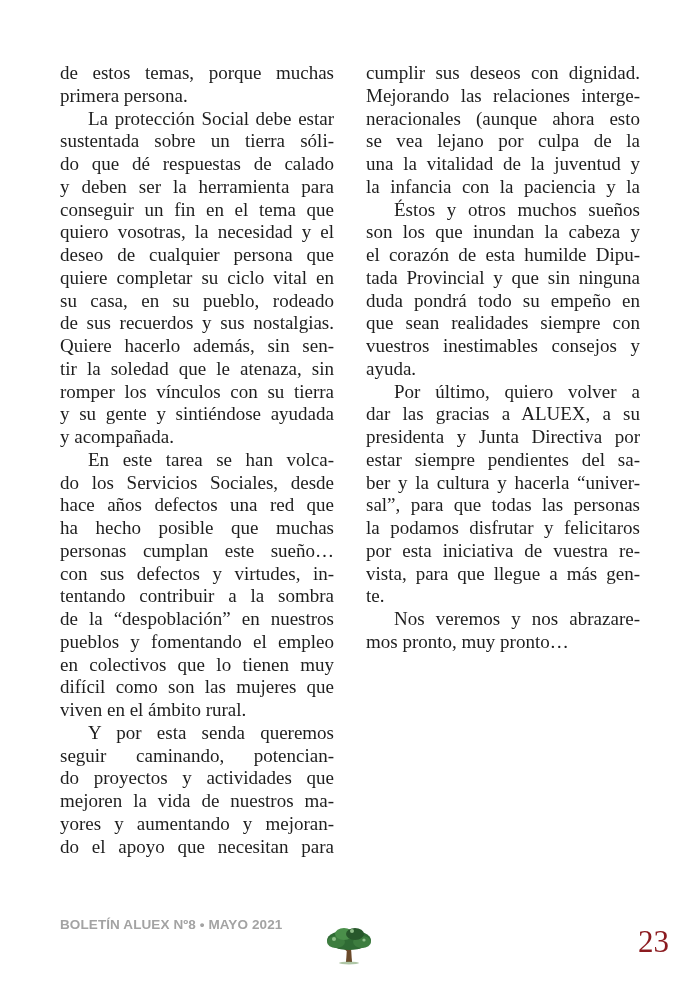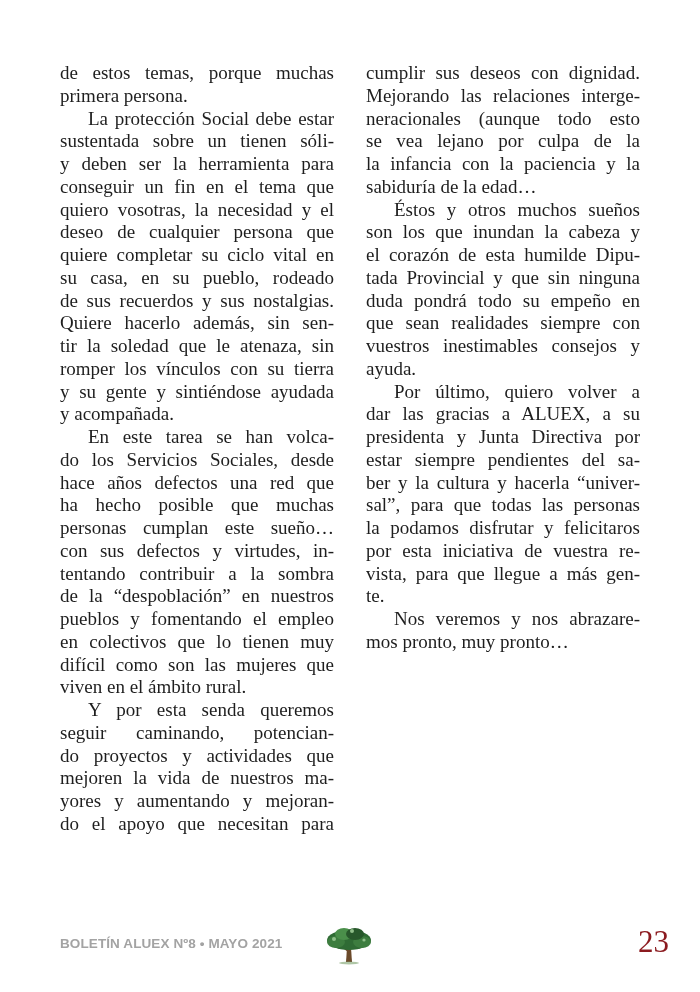--- a/index.html
+++ b/index.html
@@ -13,21 +13,21 @@
   .col-left { left: 60px; }
   .col-right { left: 366px; }
   .line {
     display: block; height: 22.75px; line-height: 22.75px;
     white-space: nowrap; text-align: justify; text-align-last: justify;
     overflow: visible;
   }
   .line.indent { padding-left: 28px; }
   .line.last { text-align-last: left; }
   .footer-left {
-    position: absolute; left: 60px; top: 936px;
+    position: absolute; left: 60px; top: 917px;
     font-family: "Liberation Sans", "DejaVu Sans", sans-serif;
     font-size: 13.5px; font-weight: bold; color: #a3a3a3; letter-spacing: 0.1px;
   }
   .footer-logo { position: absolute; left: 322px; top: 922px; width: 54px; height: 44px; }
   .page-number {
     position: absolute; left: 638px; top: 924px;
     font-family: "Liberation Serif", "DejaVu Serif", serif;
     font-size: 31px; color: #8b1a1f;
   }
 </style>
@@ -36,21 +36,22 @@
 
 <div class="page">
 
   <div class="column col-left" id="col-left">
       <div>
         <span class="line">de estos temas, porque muchas</span>
         <span class="line last">primera persona.</span>
       </div>
       <div>
         <span class="line indent">La protección Social debe estar</span>
-        <span class="line">sustentada sobre un tienen sóli-</span>
+        <span class="line">sustentada sobre un tierra sóli-</span>
+        <span class="line">do que dé respuestas de calado</span>
         <span class="line">y deben ser la herramienta para</span>
         <span class="line">conseguir un fin en el tema que</span>
         <span class="line">quiero vosotras, la necesidad y el</span>
         <span class="line">deseo de cualquier persona que</span>
         <span class="line">quiere completar su ciclo vital en</span>
         <span class="line">su casa, en su pueblo, rodeado</span>
         <span class="line">de sus recuerdos y sus nostalgias.</span>
         <span class="line">Quiere hacerlo además, sin sen-</span>
         <span class="line">tir la soledad que le atenaza, sin</span>
         <span class="line">romper los vínculos con su tierra</span>
@@ -77,24 +78,24 @@
         <span class="line">do proyectos y actividades que</span>
         <span class="line">mejoren la vida de nuestros ma-</span>
         <span class="line">yores y aumentando y mejoran-</span>
         <span class="line">do el apoyo que necesitan para</span>
       </div>
     </div>
   <div class="column col-right" id="col-right">
       <div>
         <span class="line">cumplir sus deseos con dignidad.</span>
         <span class="line">Mejorando las relaciones interge-</span>
-        <span class="line">neracionales (aunque todo esto</span>
+        <span class="line">neracionales (aunque ahora esto</span>
         <span class="line">se vea lejano por culpa de la</span>
+        <span class="line">una la vitalidad de la juventud y</span>
         <span class="line">la infancia con la paciencia y la</span>
-        <span class="line last">sabiduría de la edad…</span>
       </div>
       <div>
         <span class="line indent">Éstos y otros muchos sueños</span>
         <span class="line">son los que inundan la cabeza y</span>
         <span class="line">el corazón de esta humilde Dipu-</span>
         <span class="line">tada Provincial y que sin ninguna</span>
         <span class="line">duda pondrá todo su empeño en</span>
         <span class="line">que sean realidades siempre con</span>
         <span class="line">vuestros inestimables consejos y</span>
         <span class="line last">ayuda.</span>

